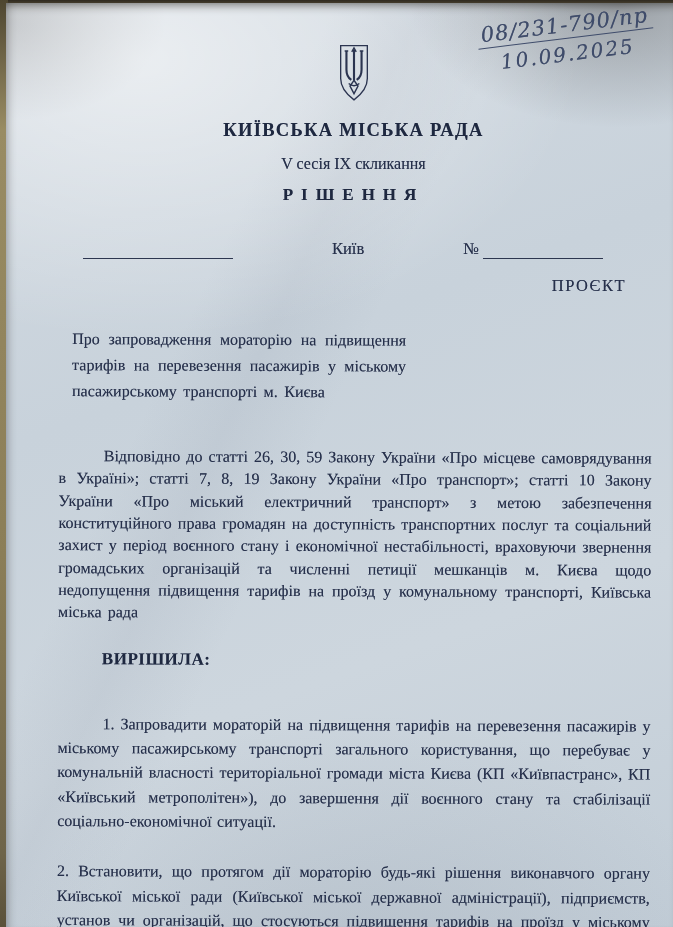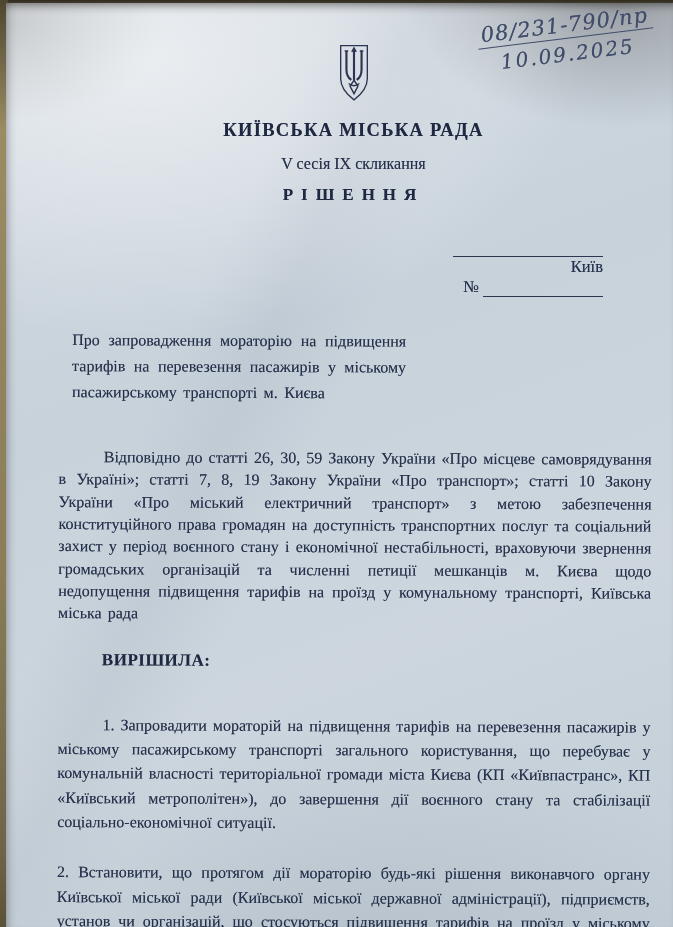--- a/index.html
+++ b/index.html
@@ -59,21 +59,20 @@
   .header-block { text-align: center; transform: translateX(14px); padding-top: 40px; }
   .emblem { display: inline-block; }
   .org   { margin-top: 9px;  font-size: 18.5px; font-weight: bold; letter-spacing: 1.3px; color: #1e2840; }
   .session { margin-top: 14px; font-size: 16px; }
   .doc-type { margin-top: 12px; font-size: 17px; font-weight: bold; letter-spacing: 8px; color: #1e2840; }
 
   .meta-row {
     display: flex; justify-content: space-between; align-items: flex-end;
     margin: 34px 70px 0 77px;
     font-size: 16.5px;
-    flex-direction: column;
   }
   .blank-line { display: inline-block; border-bottom: 1.6px solid #2c364f; }
   .blank-left { width: 150px; height: 1em; }
   .num-group { display: flex; align-items: flex-end; gap: 4px; }
   .num-blank { width: 120px; height: 1em; }
 
   .proekt { text-align: right; padding-right: 47px; margin-top: 17px; font-size: 16.5px; letter-spacing: 1.5px; }
 
   .doc-body { transform: rotate(0.25deg); transform-origin: 40px 300px; }
 
@@ -136,20 +135,21 @@
 
     <div class="meta-row">
       <span class="blank-line blank-left"></span>
       <span class="city">Київ</span>
       <span class="num-group">
         <span>№</span>
         <span class="blank-line num-blank"></span>
       </span>
     </div>
 
+    <div class="proekt">ПРОЄКТ</div>
 
     <div class="doc-body">
       <p class="title">Про запровадження мораторію на підвищення тарифів на перевезення пасажирів у міському пасажирському транспорті м. Києва</p>
 
       <p class="preamble">Відповідно до статті 26, 30, 59 Закону України «Про місцеве самоврядування в Україні»; статті 7, 8, 19 Закону України «Про транспорт»; статті 10 Закону України «Про міський електричний транспорт» з метою забезпечення конституційного права громадян на доступність транспортних послуг та соціальний захист у період воєнного стану і економічної нестабільності, враховуючи звернення громадських організацій та численні петиції мешканців м. Києва щодо недопущення підвищення тарифів на проїзд у комунальному транспорті, Київська міська рада</p>
 
       <div class="resolved">ВИРІШИЛА:</div>
 
       <p class="item item-1">1. Запровадити мораторій на підвищення тарифів на перевезення пасажирів у міському пасажирському транспорті загального користування, що перебуває у комунальній власності територіальної громади міста Києва (КП «Київпастранс», КП «Київський метрополітен»), до завершення дії воєнного стану та стабілізації соціально-економічної ситуації.</p>
       <p class="item item-2">2. Встановити, що протягом дії мораторію будь-які рішення виконавчого органу Київської міської ради (Київської міської державної адміністрації), підприємств, установ чи організацій, що стосуються підвищення тарифів на проїзд у міському транспорті, не підлягають виконанню;</p>

